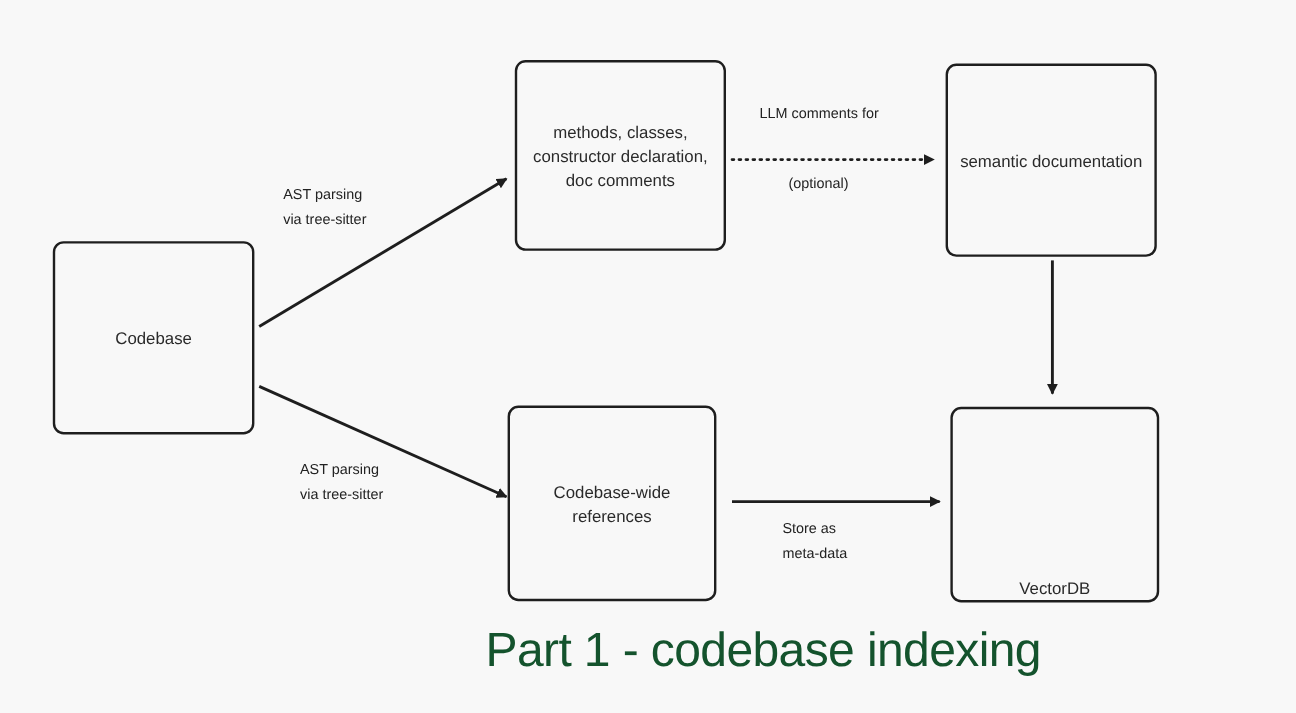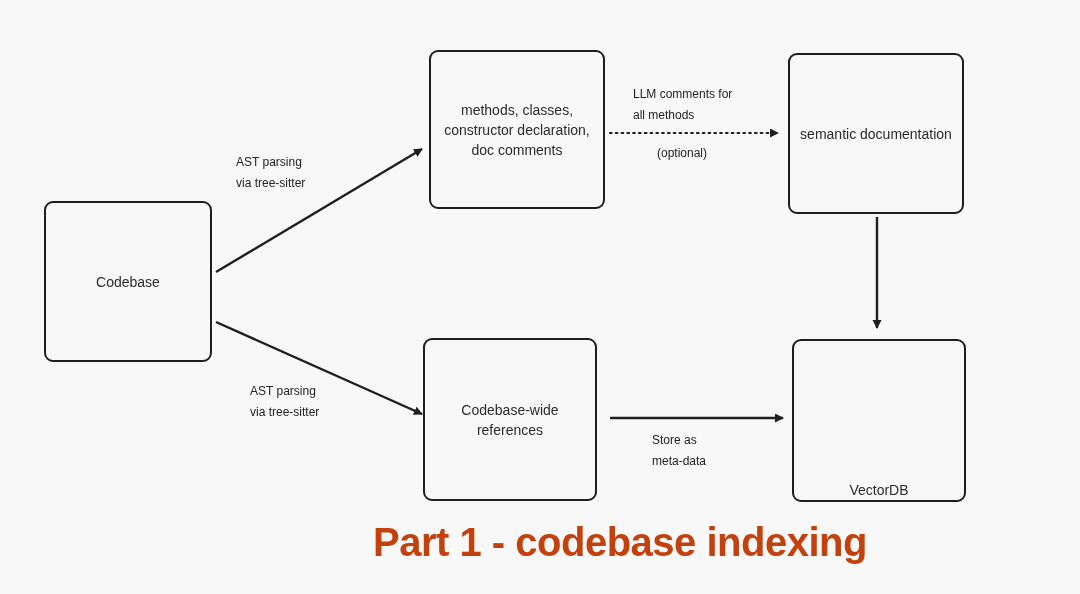--- a/index.html
+++ b/index.html
@@ -30,27 +30,27 @@
   .edge-label {
     position: absolute;
     font-size: 12px;
     line-height: 21px;
     font-weight: 500;
     color: #222;
     white-space: nowrap;
   }
   .title {
     position: absolute;
-    left: 620px;
+    left: 636px;
     top: 520px;
     transform: translateX(-50%);
     font-size: 40px;
-    font-weight: 700;
+    font-weight: 400;
     letter-spacing: -0.5px;
-    color: #c2410c;
+    color: #14532d;
     white-space: nowrap;
   }
 </style>
 </head>
 <body>
 
 <div class="canvas">
 
   <svg class="edges" width="1080" height="594" aria-hidden="true">
     <defs>
@@ -103,21 +103,20 @@
     <div>via tree-sitter</div>
   </div>
 
   <div class="edge-label" style="left:250px; top:381px;">
     <div>AST parsing</div>
     <div>via tree-sitter</div>
   </div>
 
   <div class="edge-label" style="left:633px; top:84px;">
     <div>LLM comments for</div>
-    <div>all methods</div>
   </div>
 
   <div class="edge-label" style="left:657px; top:143px;">(optional)</div>
 
 
   <div class="edge-label" style="left:652px; top:430px;">
     <div>Store as</div>
     <div>meta-data</div>
   </div>
 

